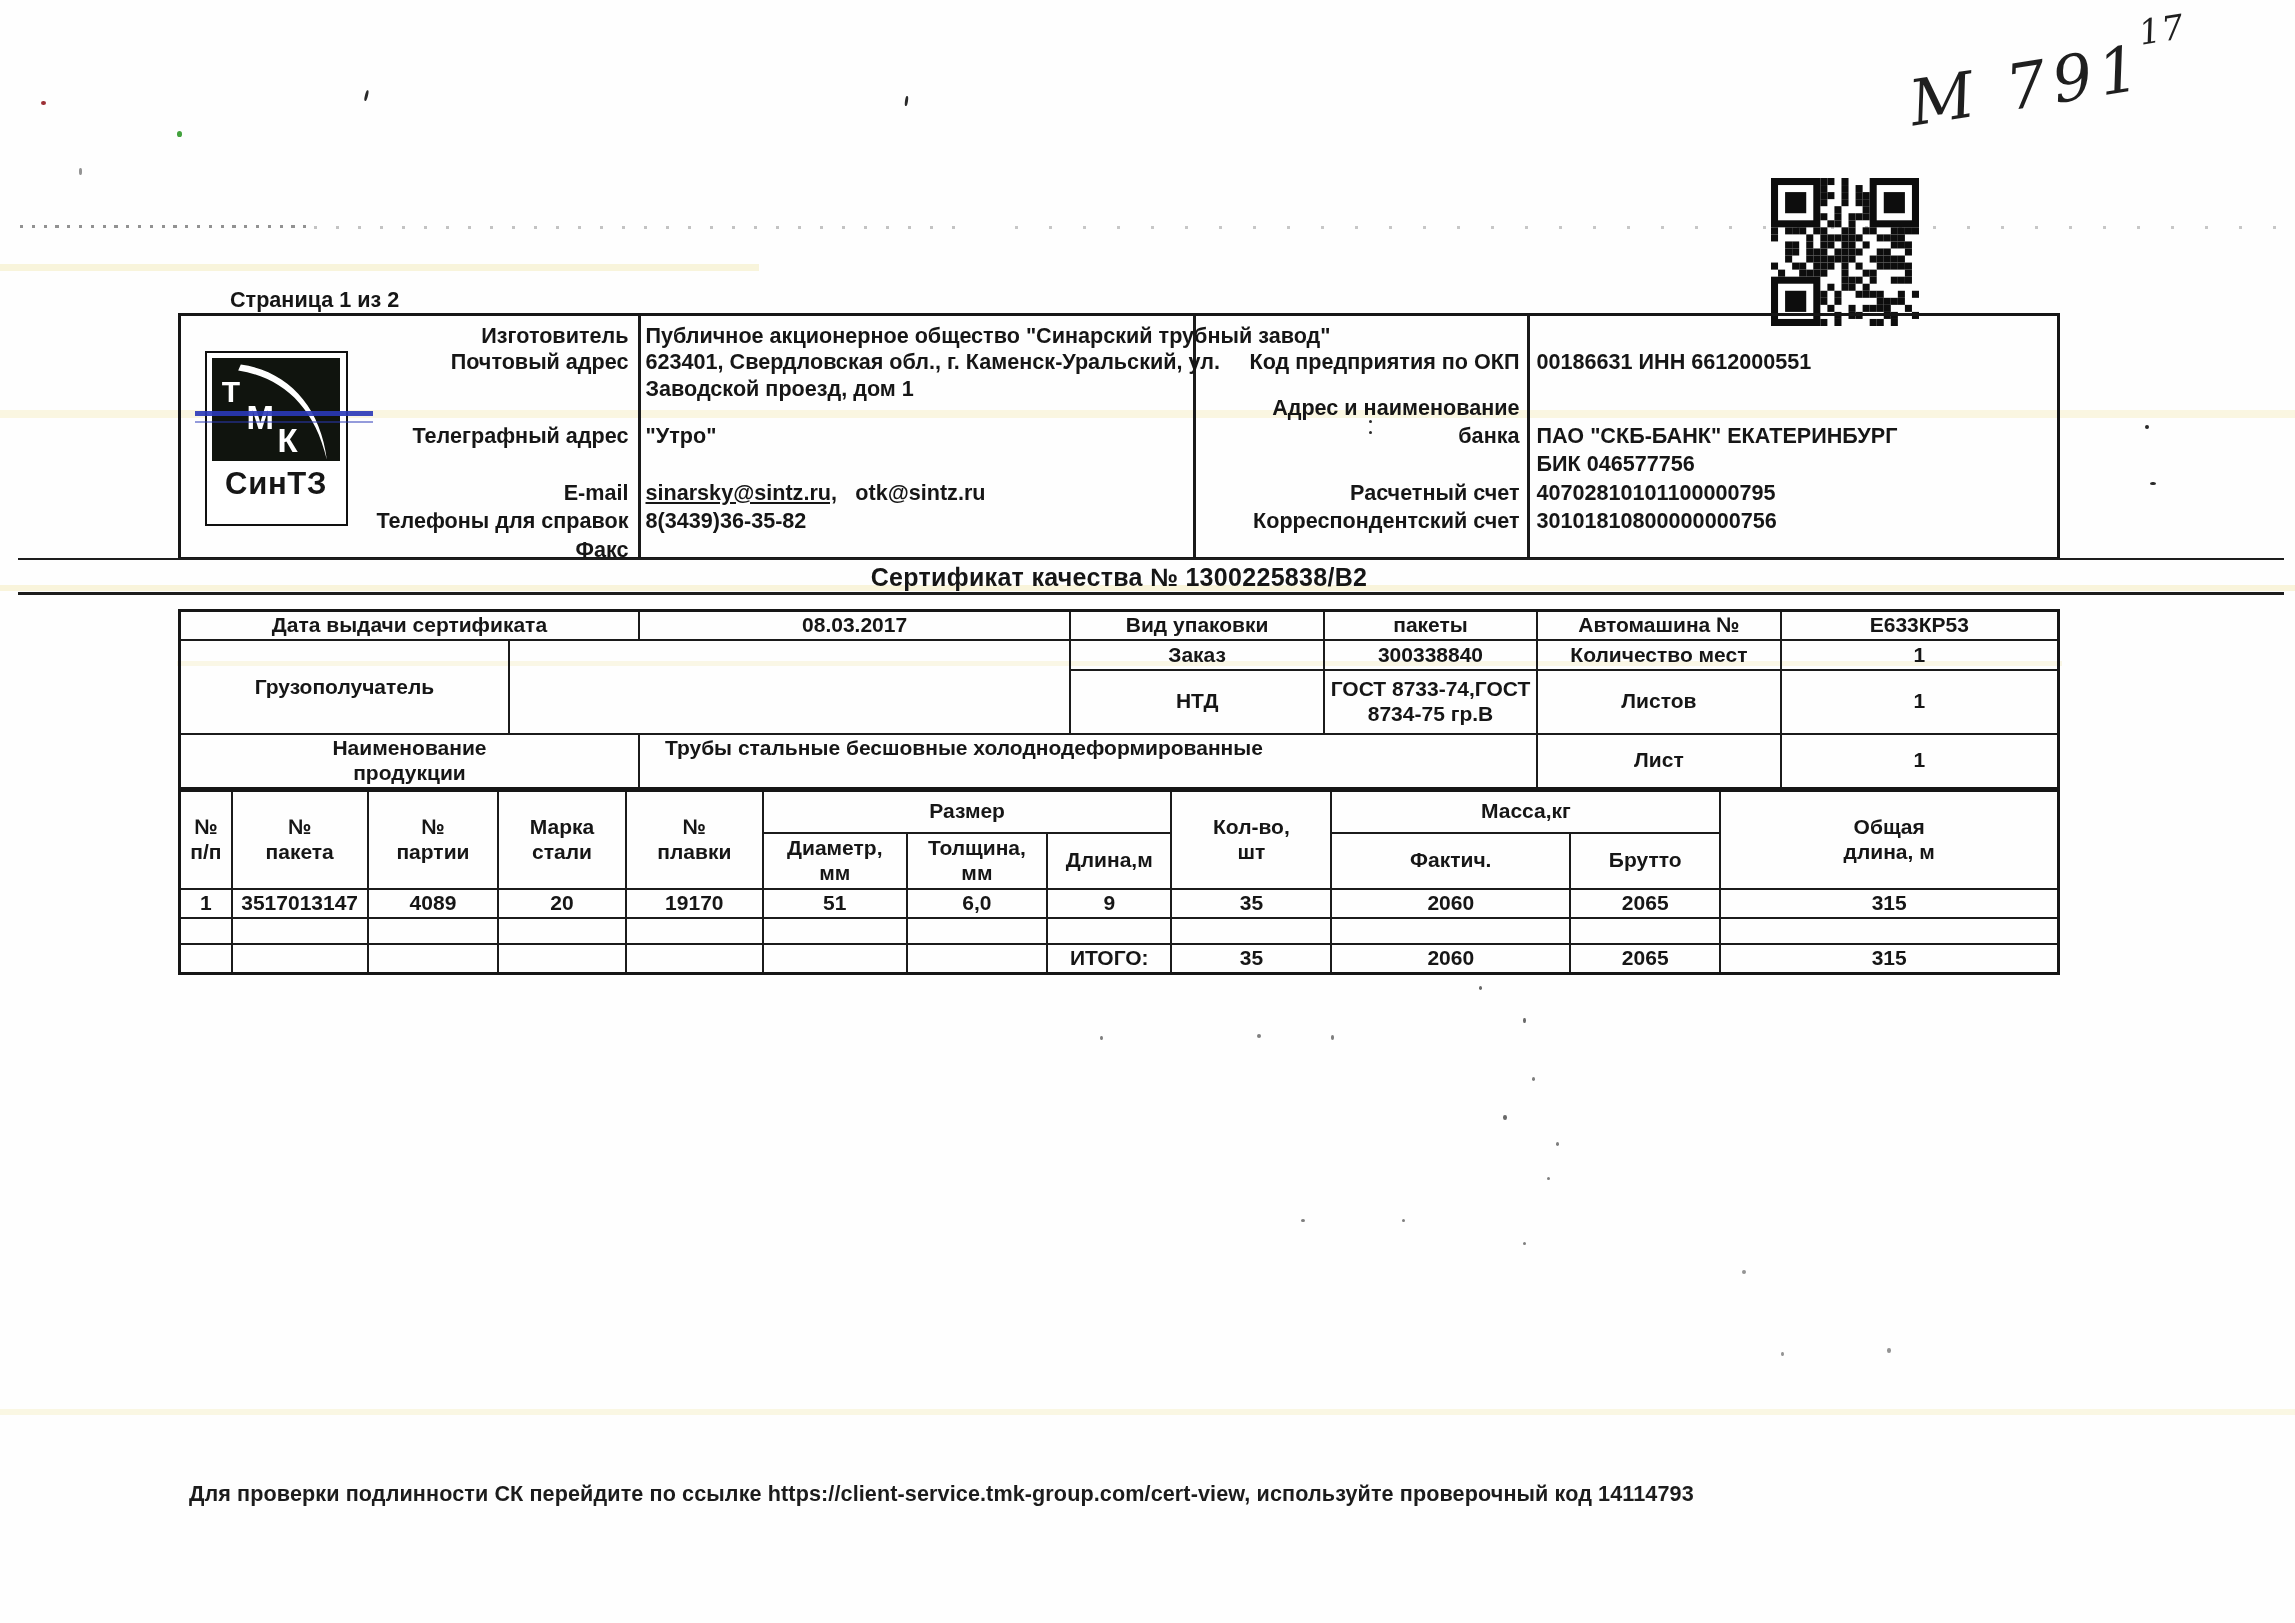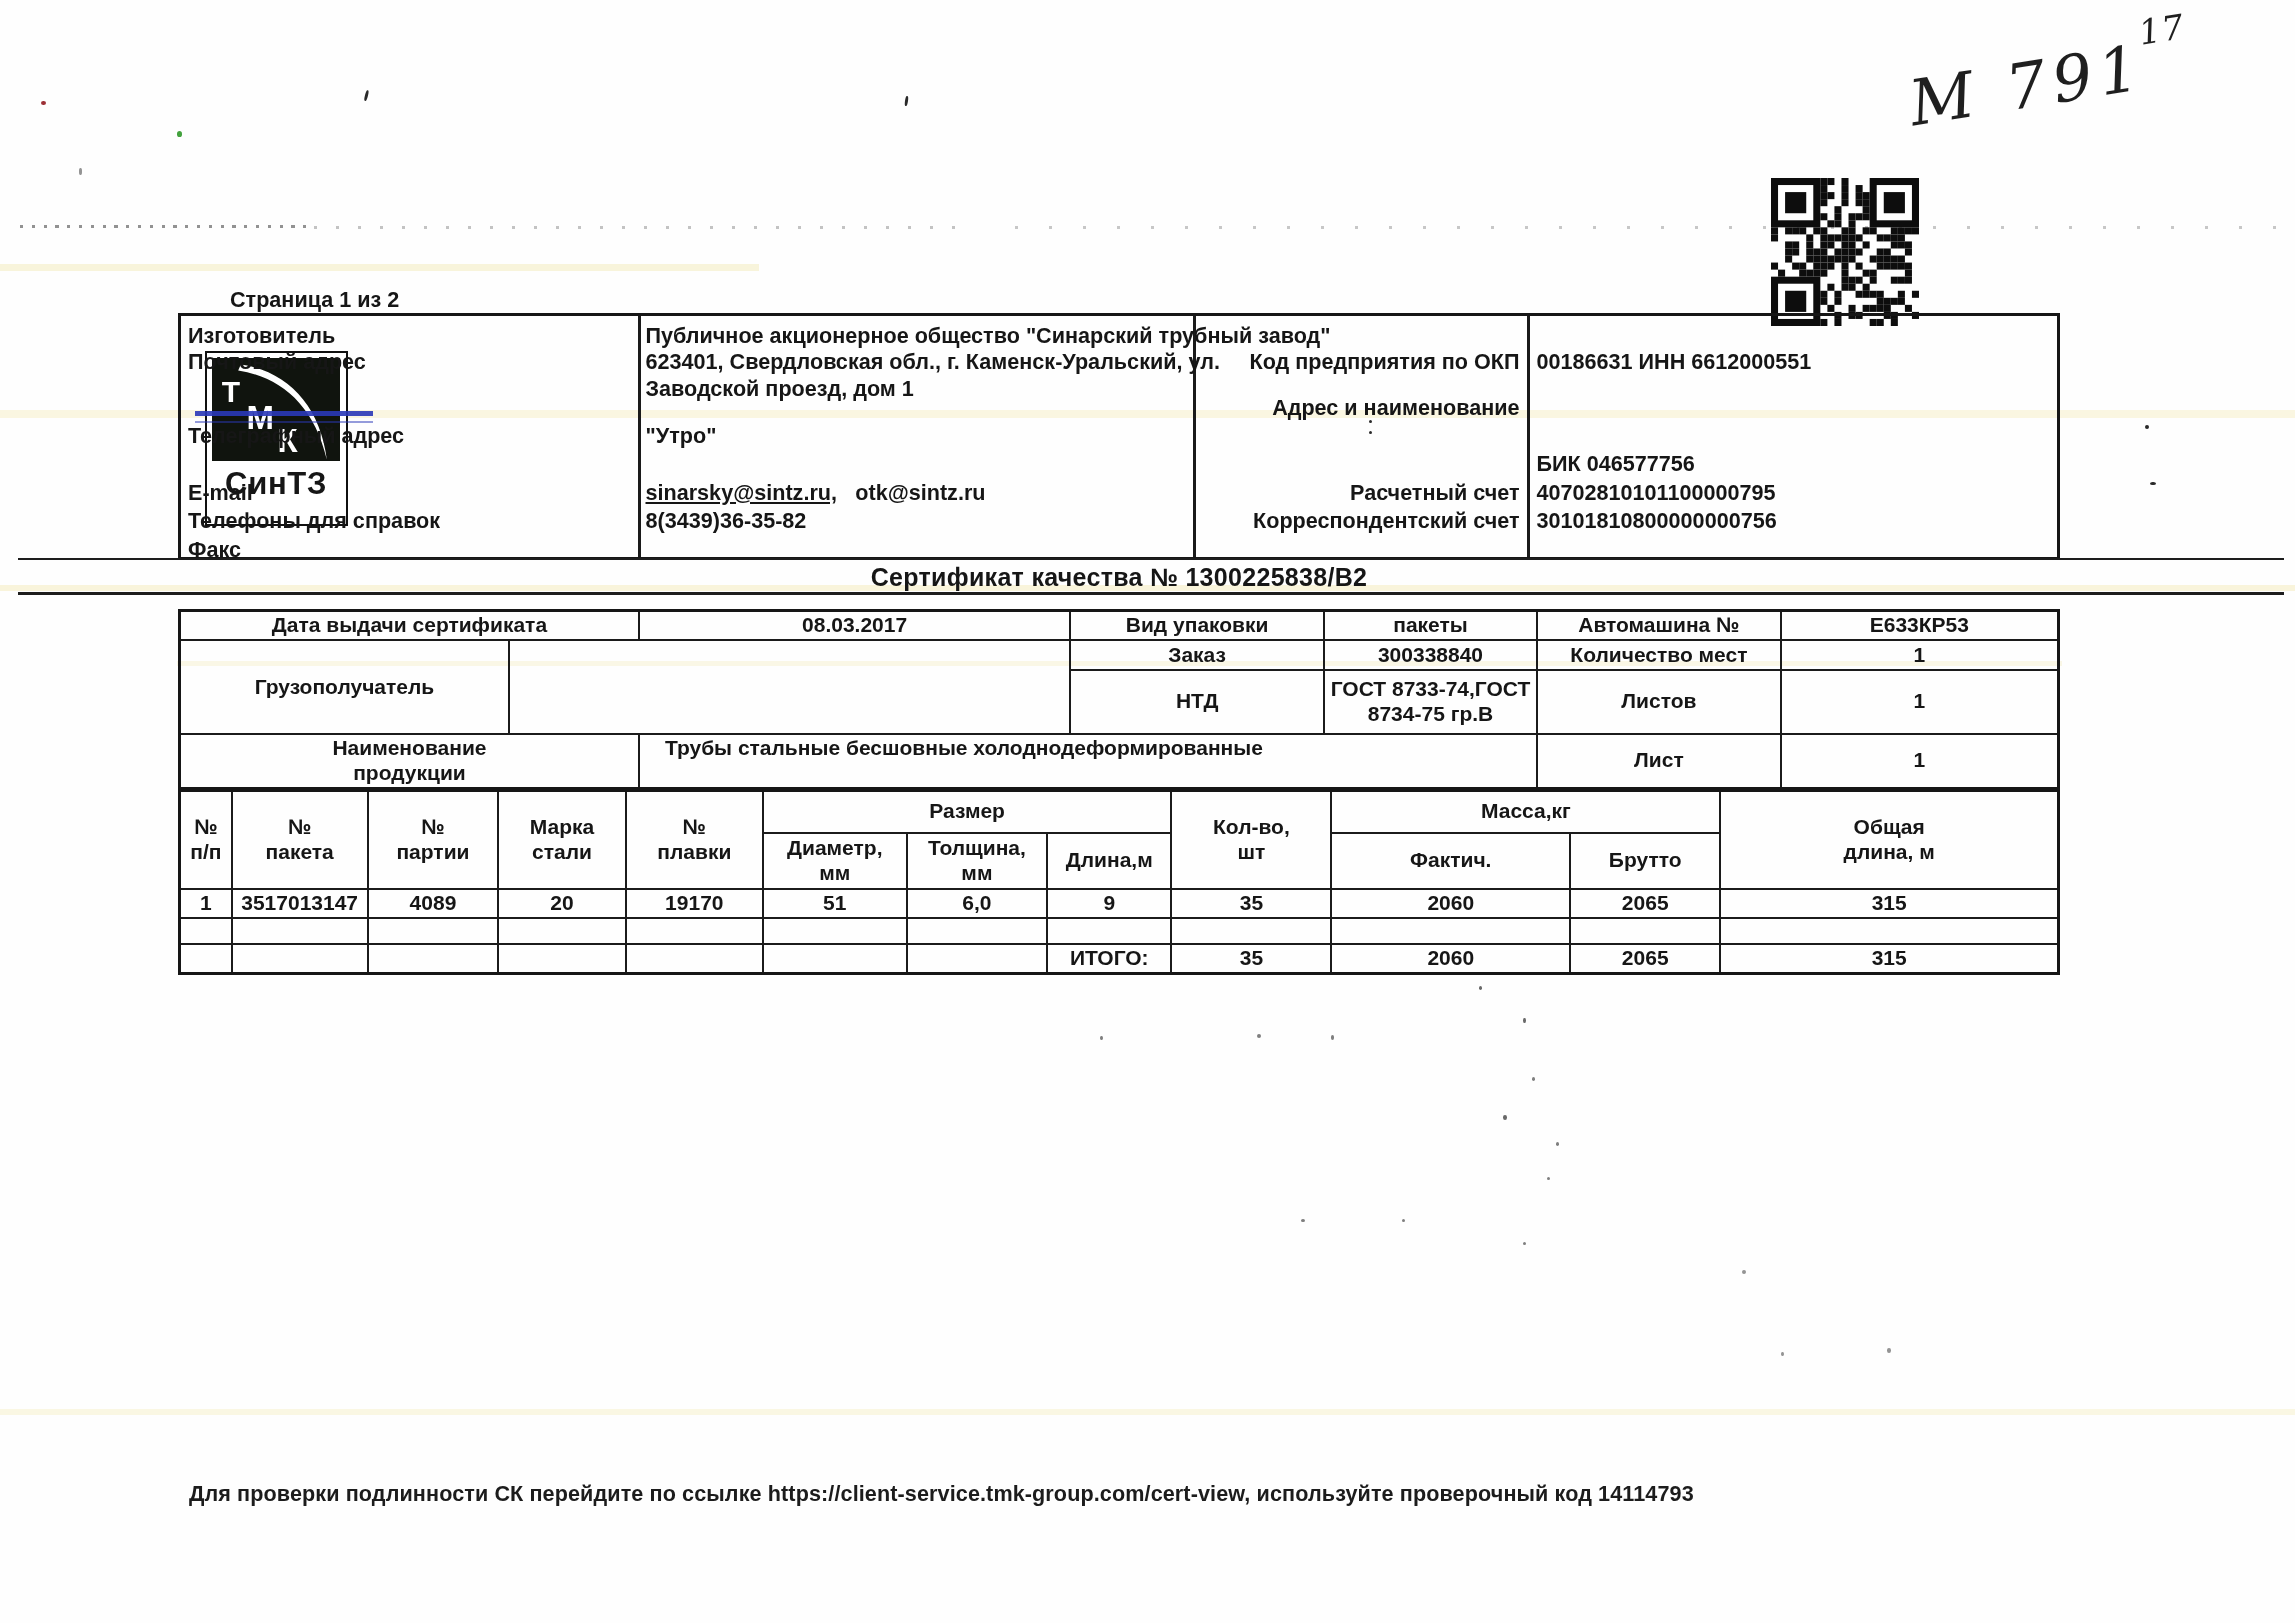--- a/index.html
+++ b/index.html
@@ -35,21 +35,21 @@
   }
   .handwriting sup { font-size:34px; letter-spacing:1.3px; position:relative; top:-22px; }
 
   
   .header-box {
     left:178px; top:313px; width:1882px; height:247px;
     border:3.3px solid #161616; background:transparent;
   }
   .vline { position:absolute; top:0; bottom:0; width:2.6px; background:#1a1a1a; }
   .hrow { position:absolute; left:0; right:0; display:flex; font-size:21.6px; font-weight:700; line-height:25px; }
-  .hlabel { width:454px; text-align:left; padding-right:6.5px; flex:none;padding-left:7px; }
+  .hlabel { width:454px; text-align:right; padding-right:6.5px; flex:none;padding-left:7px; }
   .hvalue { padding-left:10.5px; flex:1; }
   .rrow { position:absolute; left:1012px; right:0; display:flex; font-size:21.6px; font-weight:700; line-height:25px; }
   .rlabel { width:333px; text-align:right; padding-right:6.5px; flex:none; }
   .rvalue { padding-left:10.5px; flex:1; }
   .u { text-decoration: underline; }
   .email2 { margin-left:18.3px; }
 
   
   .logo { left:23.6px; top:35px; width:143px; height:175px;
     border:2.6px solid #101010; background:#fff; padding:5.2px 5.9px; }
@@ -339,20 +339,24 @@
   </div>
 
   <div class="rrow" style="top:33px;">
     <div class="rlabel">Код предприятия по ОКП</div>
     <div class="rvalue">00186631 ИНН 6612000551</div>
   </div>
   <div class="rrow" style="top:79px;">
     <div class="rlabel">Адрес и наименование</div>
     <div class="rvalue"></div>
   </div>
+  <div class="rrow" style="top:107px;">
+    <div class="rlabel">банка</div>
+    <div class="rvalue">ПАО "СКБ-БАНК" ЕКАТЕРИНБУРГ</div>
+  </div>
   <div class="rrow" style="top:135px;">
     <div class="rlabel"></div>
     <div class="rvalue">БИК 046577756</div>
   </div>
   <div class="rrow" style="top:164px;">
     <div class="rlabel">Расчетный счет</div>
     <div class="rvalue">40702810101100000795</div>
   </div>
   <div class="rrow" style="top:192px;">
     <div class="rlabel">Корреспондентский счет</div>

